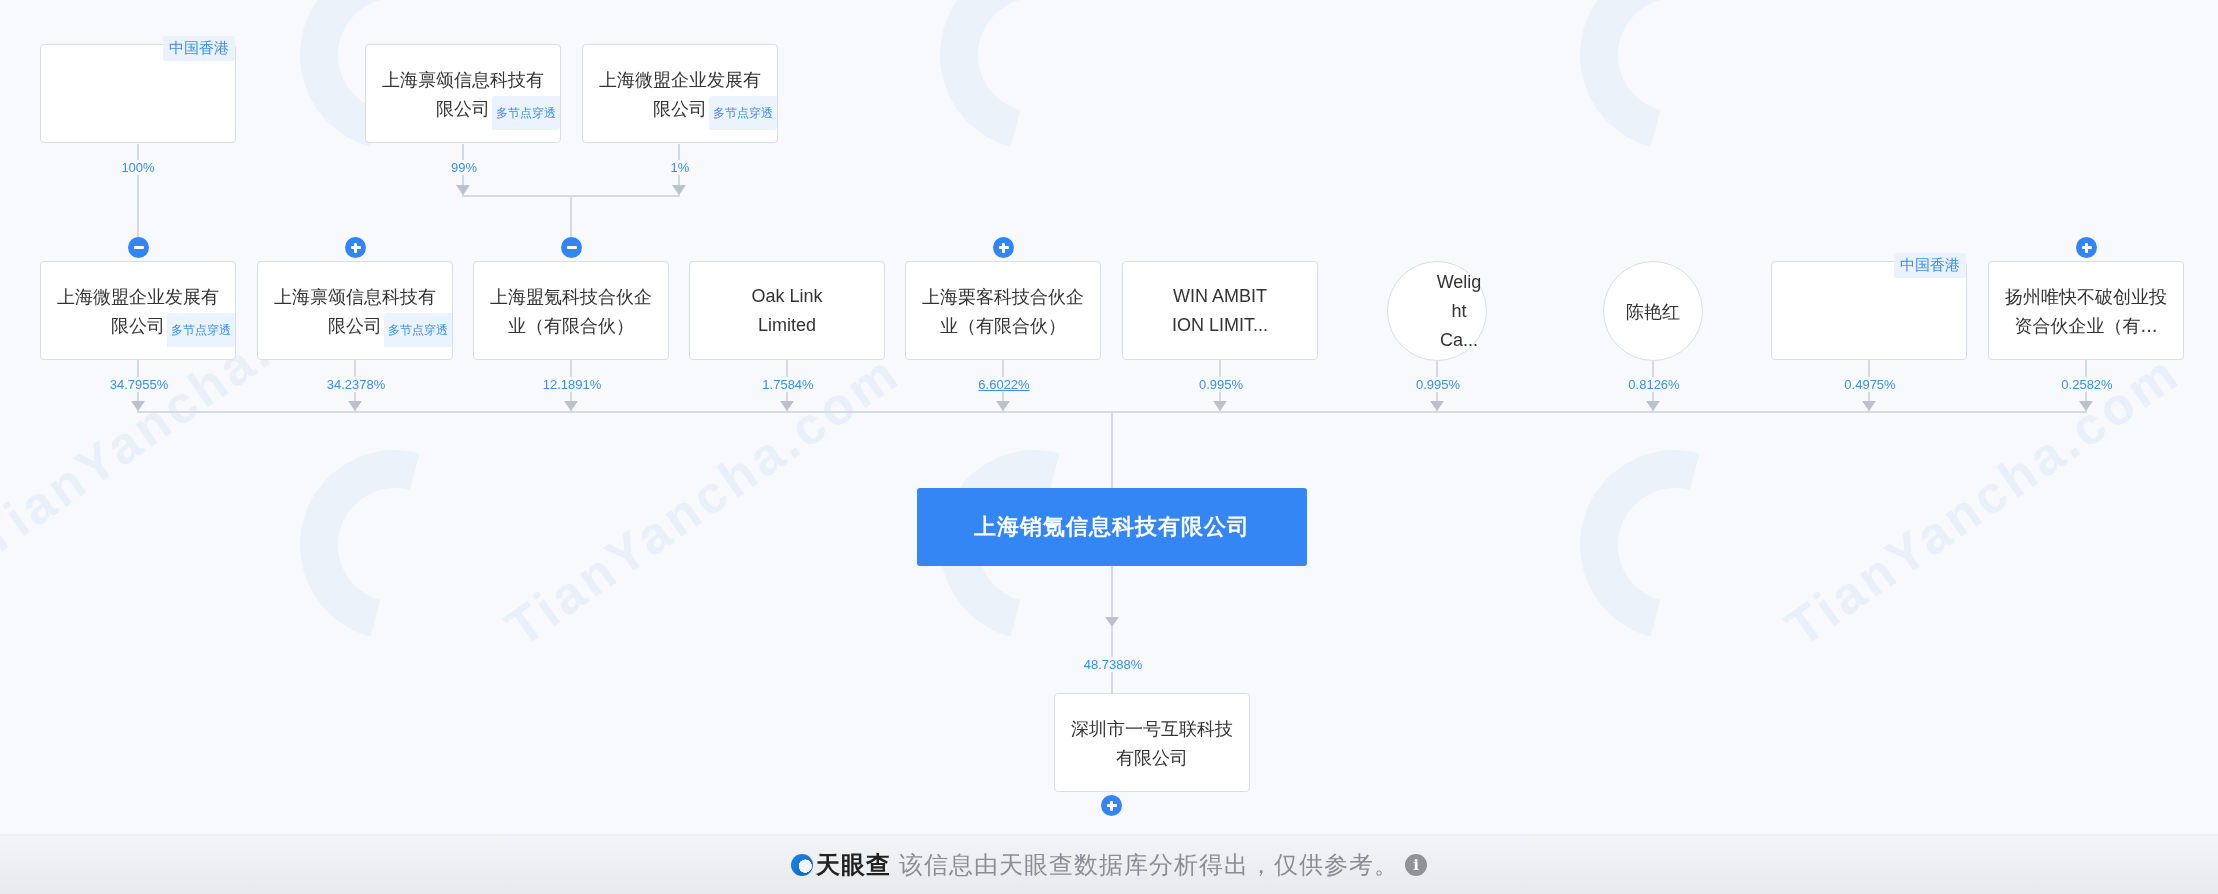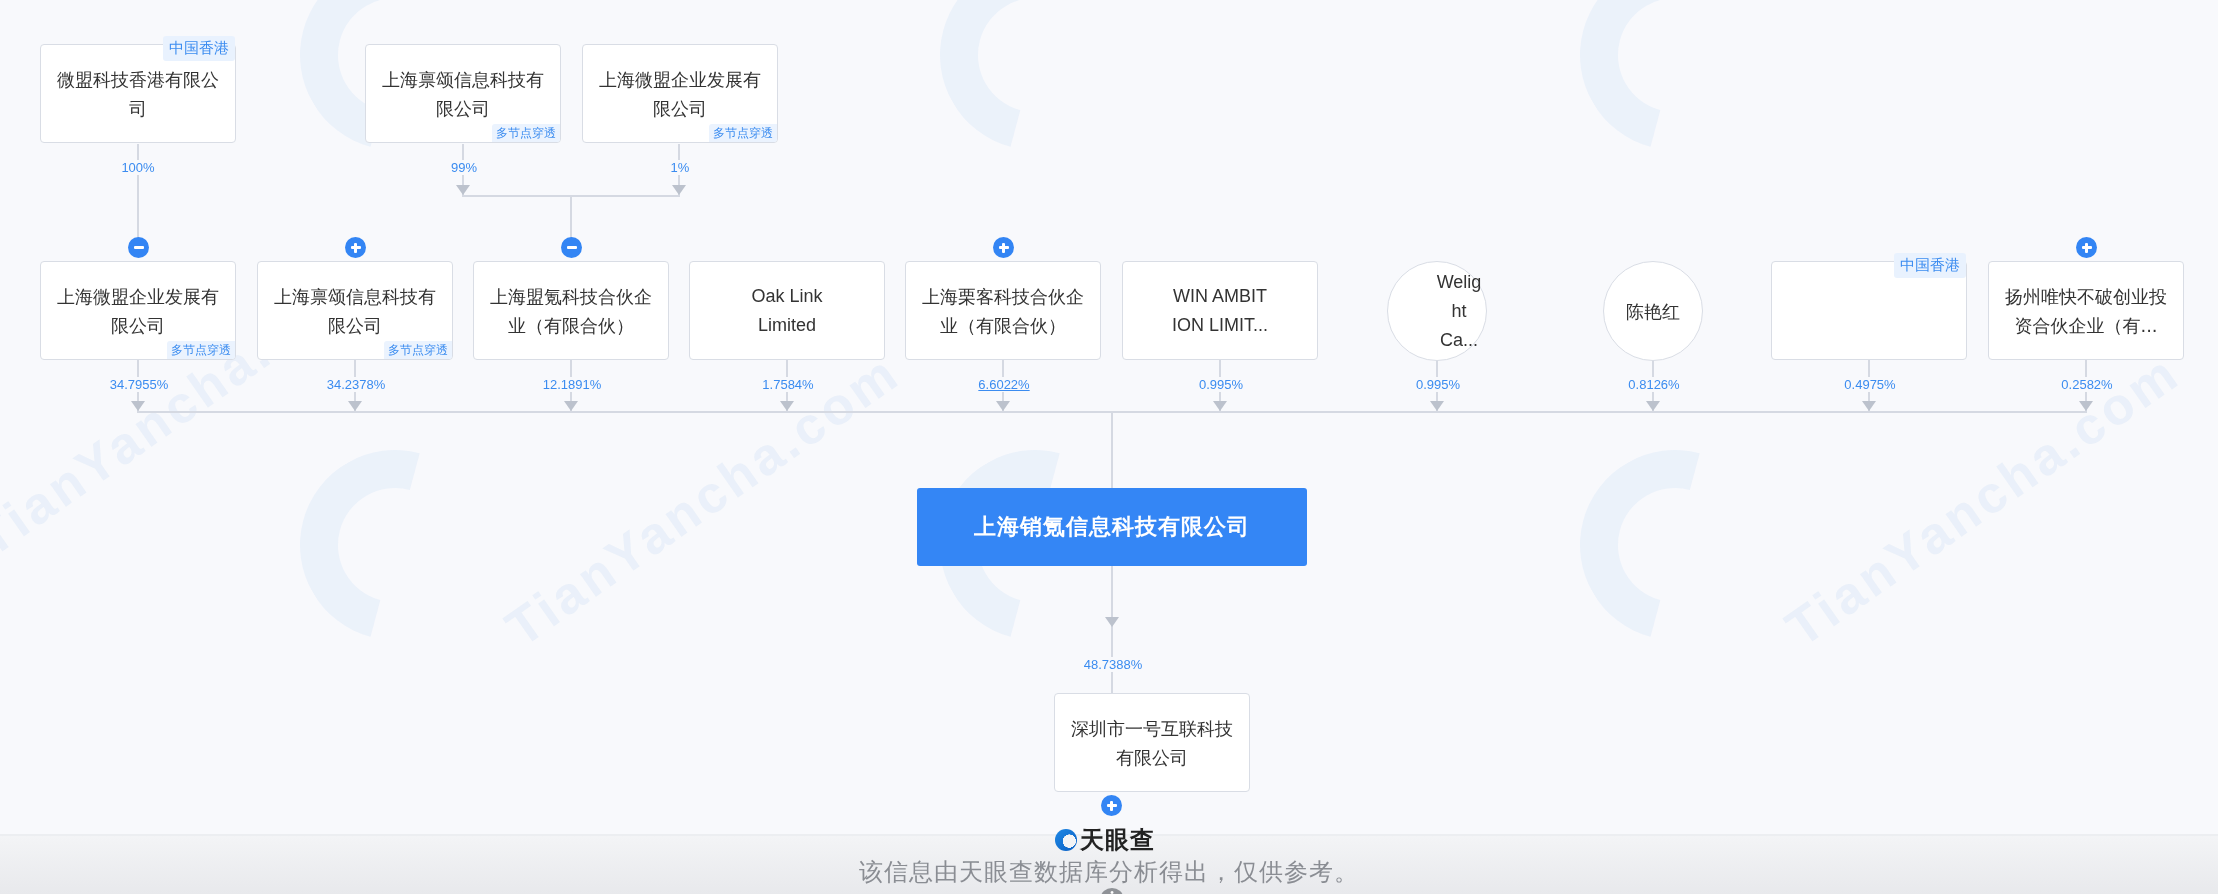--- a/index.html
+++ b/index.html
@@ -40,23 +40,23 @@
     display: flex; align-items: center; justify-content: center;
     text-align: center; font-size: 18px; line-height: 29px; color: #333;
     padding: 0 12px; cursor: pointer;
   }
   .node.circle {
     width: 100px; height: 100px; border-radius: 50%;
     font-family: "Liberation Sans", sans-serif; font-size: 18px; padding: 0 10px;
   }
   .node .name { display: block; word-break: break-all; }
   .tag-bottom {
-    position: absolute; right: 0; bottom: 0;
+    position: absolute; right: 0; bottom: 12px;
     background: #ebf3fe; color: #3b8cf0; font-size: 12px;
-    line-height: 18px; padding: 0 4px; border-radius: 3px 0 3px 0;
+    line-height: 18px; padding: 8px 4px; border-radius: 3px 0 3px 0;
   }
   .tag-top {
     position: absolute; right: 0; top: -9px;
     background: #e9f2fe; color: #3b8cf0; font-size: 15px;
     line-height: 25px; padding: 0 6px; border-radius: 3px;
   }
   .expander {
     position: absolute; width: 21px; height: 21px; border-radius: 50%;
     background: #3385f4; color: #fff;
     display: flex; align-items: center; justify-content: center;
@@ -67,21 +67,21 @@
   .main-node {
     position: absolute; left: 917px; top: 488px; width: 390px; height: 78px;
     background: #3486f5; border-radius: 3px; color: #fff;
     font-size: 22px; font-weight: bold;
     display: flex; align-items: center; justify-content: center; letter-spacing: 1px;
   }
   .footer {
     position: absolute; left: 0; top: 834px; width: 2218px; height: 60px;
     background: linear-gradient(#f3f4f6, #e8e9ec);
     border-top: 2px solid #eceef1;
-    display: flex; align-items: center; justify-content: center; flex-direction: column;
+    display: flex; align-items: center; justify-content: center;
   }
   .footer .logo { display: flex; align-items: center; margin-right: 8px; }
   .footer .logo-mark {
     width: 22px; height: 22px; border-radius: 50%;
     background: radial-gradient(circle at 65% 55%, #f3f4f6 0 35%, transparent 36%), linear-gradient(135deg, #1e88e5, #0a5fc4);
     margin-right: 3px;
   }
   .footer .logo-text { font-size: 24px; font-weight: bold; color: #222; letter-spacing: 1px; }
   .footer .note { font-size: 24px; color: #8a8d93; letter-spacing: 1px; }
   .footer .info-icon {
@@ -110,21 +110,20 @@
 <div class="line" style="left:462px;top:144px;width:1.5px;height:51px;"></div>
 <div class="line" style="left:678px;top:144px;width:1.5px;height:51px;"></div>
 <div class="arrow" style="left:456px;top:185px;"></div>
 <div class="arrow" style="left:672px;top:185px;"></div>
 <div class="pct" style="left:464px;top:160px;">99%</div>
 <div class="pct" style="left:680px;top:160px;">1%</div>
 <div class="line" style="left:462px;top:195px;width:218px;height:1.5px;"></div>
 <div class="line" style="left:570px;top:195px;width:1.5px;height:55px;"></div>
 
 <div class="node" style="left:40px;top:44px;">
-  <span class="name">微盟科技香港有限公司</span>
   <span class="tag-top">中国香港</span>
 </div>
 <div class="node" style="left:365px;top:44px;">
   <span class="name">上海禀颂信息科技有限公司</span>
   <span class="tag-bottom">多节点穿透</span>
 </div>
 <div class="node" style="left:582px;top:44px;">
   <span class="name">上海微盟企业发展有限公司</span>
   <span class="tag-bottom">多节点穿透</span>
 </div>

